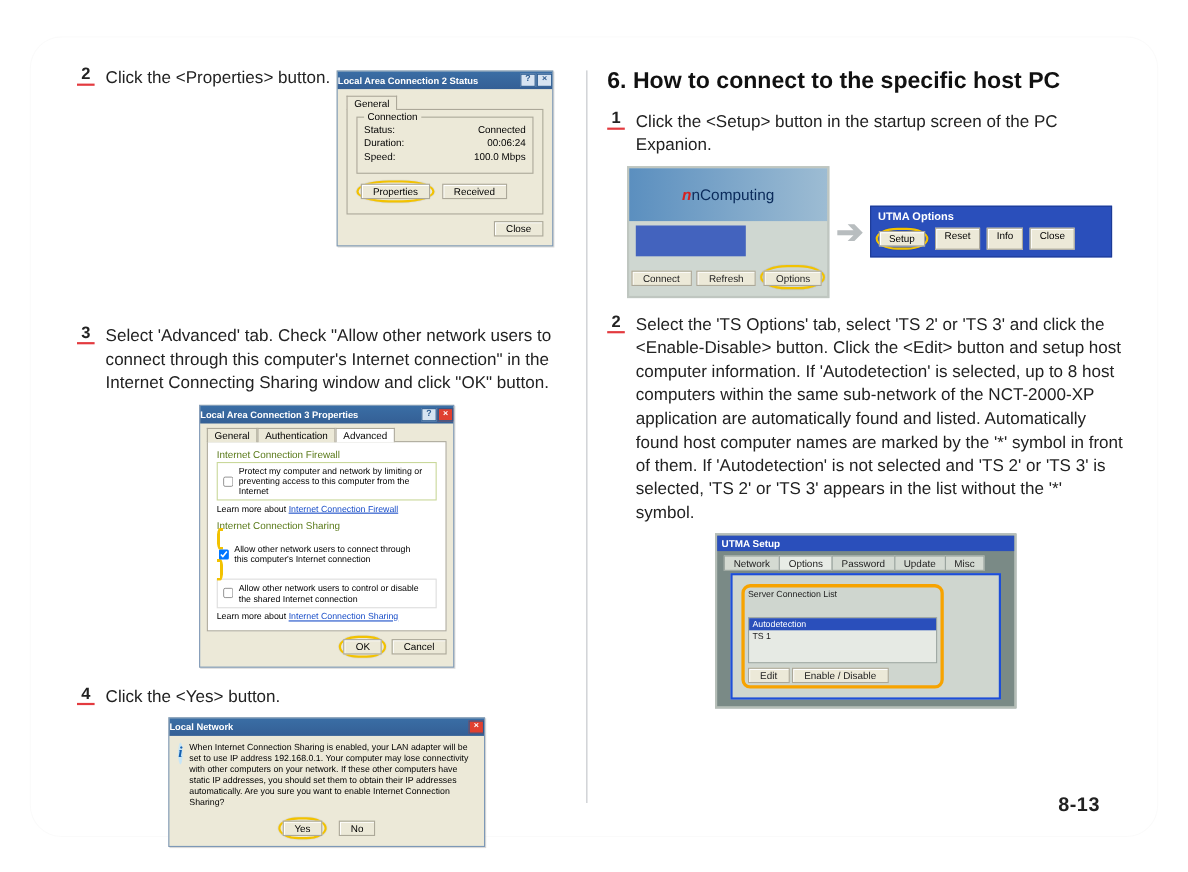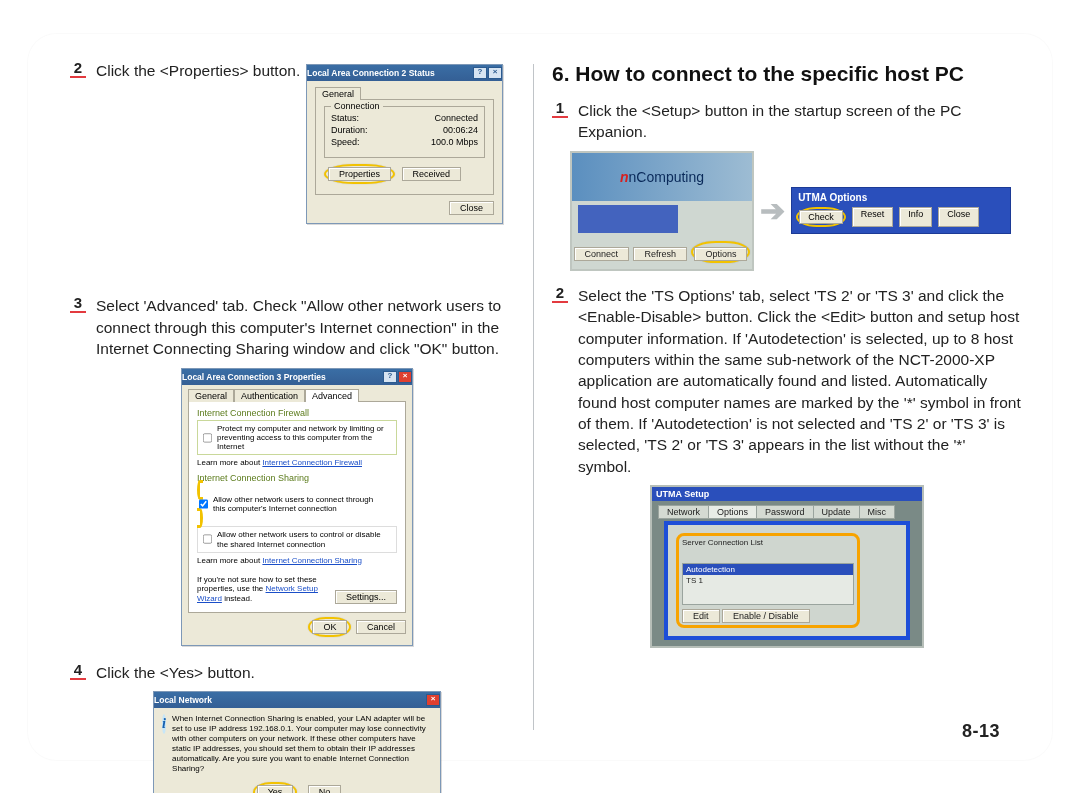--- a/index.html
+++ b/index.html
@@ -142,21 +142,21 @@
   .utma .bar { font-weight:700; padding:0 2px 4px 2px; font-size:10px; }
   .utma .btn9 { color:#000; padding:1px 8px; }
 
   
   .utma2 {
     background:#7a8a86; border:2px solid #b6beb8; font-family:Tahoma,Arial; font-size:9px;
   }
   .utma2 .head { background:#2a4fbb; color:#fff; font-size:9px; padding:2px 4px; font-weight:700; }
   .utma2 .tabs9 span { display:inline-block; border:1px solid #9aa49e; background:#d4dad2; padding:1px 8px; margin-right:-1px; font-size:9px; }
   .utma2 .inner {
-    border:4px solid #1d4ed8; background:#cfd6cf; padding:8px; margin:2px 6px 6px;
+    border:2px solid #1d4ed8; background:#cfd6cf; padding:8px; margin:2px 6px 6px;
   }
   .utma2 .listbox {
     border:1px solid #9aa49e; background:#e6eae4; height:40px; padding:0;margin-top:16px;
   }
   .utma2 .listbox .sel { background:#2a4fbb; color:#fff; font-size:8px; padding:1px 3px; }
   .utma2 .listbox .row { font-size:8px; padding:1px 3px; }
   .utma2 .foot { text-align:right; padding:4px 10px 8px; }
   .ring-rect {
     border:3px solid #f7a300; border-radius:8px; padding:2px 3px; display:inline-block;
   }
@@ -253,29 +253,20 @@
             </span>
           </div>
           <div style="border:1px solid #ddd; padding:3px; margin:3px 0;">
             <label style="display:flex; gap:3px; font-size:8px; line-height:1.15;">
               <input type="checkbox" style="transform: scale(0.7); margin: 0px;">
               <span>Allow other network users to control or disable the shared Internet connection</span>
             </label>
           </div>
           <div style="font-size:8px;"><span>Learn more about</span> <span class="link9">Internet Connection Sharing</span></div>
 
-          <div style="display:flex; justify-content:space-between; align-items:flex-end; margin-top:10px;">
-            <div style="font-size:8px; line-height:1.2; width:140px;">
-              <span>If you're not sure how to set these properties, use</span>
-              <span>the</span>
-              <span class="link9">Network Setup Wizard</span>
-              <span>instead.</span>
-            </div>
-            <span class="btn9">Settings...</span>
-          </div>
         </div>
         <div style="text-align:right; margin-top:4px;">
           <span class="ring" style="padding:1px 2px;">
             <span class="btn9">OK</span>
           </span>
           <span class="btn9" style="margin-left:2px;">Cancel</span>
         </div>
       </div>
     </div>
 
@@ -325,21 +316,21 @@
           <span class="btn9">Connect</span>
           <span class="btn9">Refresh</span>
           <span class="ring" style="padding:0 1px;"><span class="btn9">Options</span></span>
         </div>
       </div>
       <div class="arrow">➔</div>
 
       <div class="utma" style="width:210px;">
         <div class="bar">UTMA Options</div>
         <div style="display:flex; gap:6px;">
-          <span class="ring" style="padding:1px;"><span class="btn9">Check</span></span>
+          <span class="ring" style="padding:1px;"><span class="btn9">Setup</span></span>
           <span class="btn9">Reset</span>
           <span class="btn9">Info</span>
           <span class="btn9">Close</span>
         </div>
       </div>
     </div>
 
     <div class="step">
       <div class="num">2</div>
       <div class="txt">Select the 'TS Options' tab, select 'TS 2' or 'TS 3' and click the &lt;Enable-Disable&gt; button. Click the &lt;Edit&gt; button and setup host computer information. If 'Autodetection' is selected, up to 8 host computers within the same sub-network of the NCT-2000-XP application are automatically found and listed. Automatically found host computer names are marked by the '*' symbol in front of them. If 'Autodetection' is not selected and 'TS 2' or 'TS 3' is selected, 'TS 2' or 'TS 3' appears in the list without the '*' symbol.</div>

